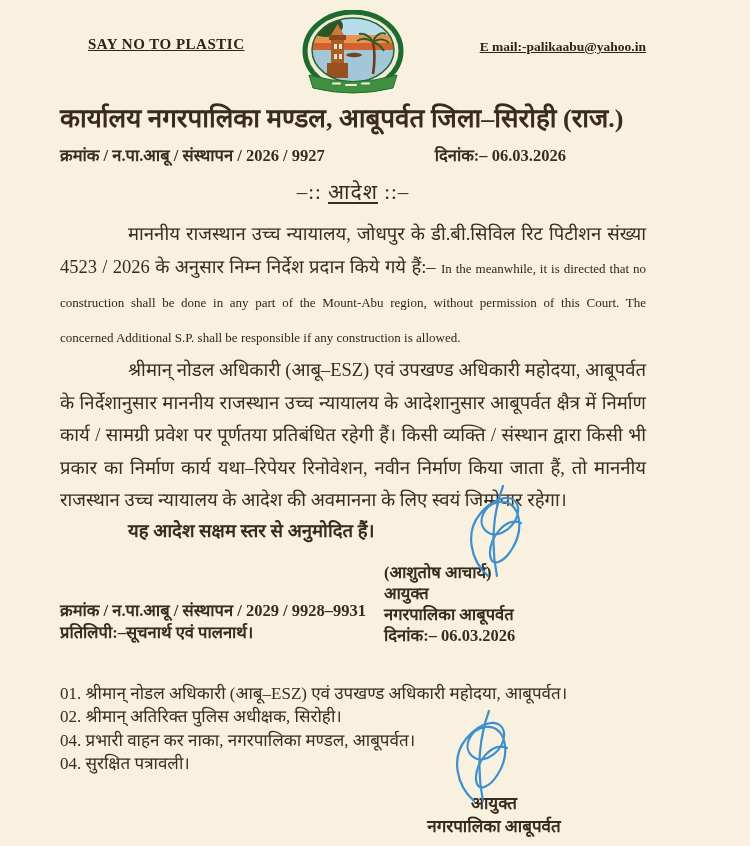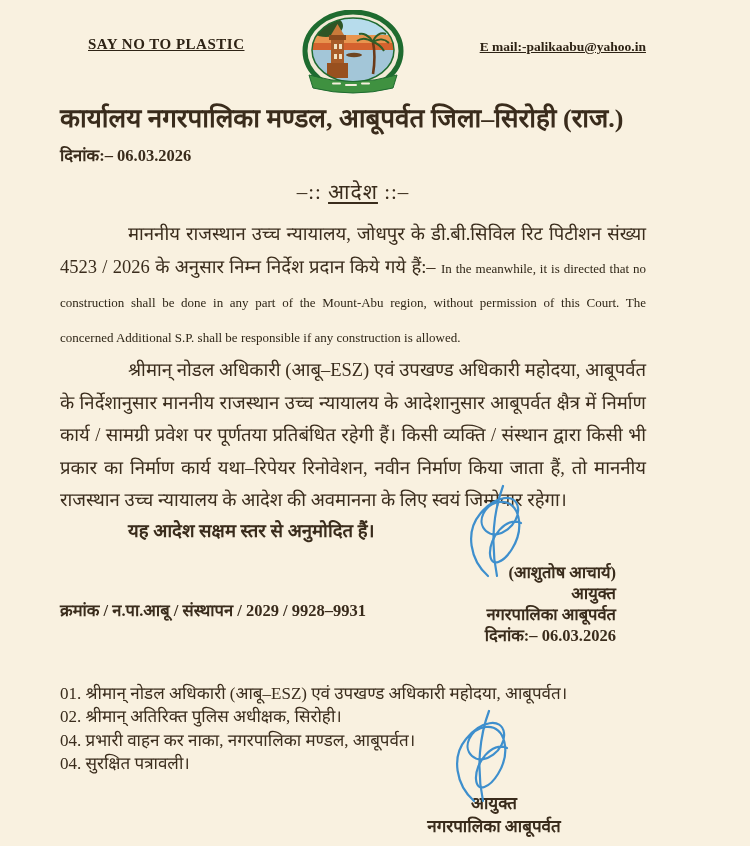--- a/index.html
+++ b/index.html
@@ -49,21 +49,21 @@
   }
   .para .eng {
     font-weight:normal; font-size:13px; color:#2f2617;
     font-family:"Liberation Serif","DejaVu Serif",serif;
   }
   .approval { font-size:18.5px; font-weight:bold; text-indent:68px; margin-top:0; }
 
   
   .sig1-zone { position:relative; height:116px; }
   .sig-col {
-    position:absolute; right:30px; top:20px; width:232px; text-align:right;
+    position:absolute; right:30px; top:20px; width:232px; text-align:left;
     font-weight:bold; font-size:16.5px; line-height:21px;
   }
   .sig-scribble1 { position:absolute; left:66px; top:-82px; }
   .left-refs {
     position:absolute; left:0; top:58px;
     font-weight:bold; font-size:16.5px; line-height:22px;
   }
 
   
   .dist-list { margin-top:24px; font-size:17px; line-height:23.5px; }
@@ -121,20 +121,21 @@
           <rect x="59" y="72.5" width="9" height="2" rx="1"></rect>
         </g>
       </svg>
     </div>
 
     <div class="email">E mail:-palikaabu@yahoo.in</div>
   </div>
 
   <div class="office-title">कार्यालय नगरपालिका मण्डल, आबूपर्वत जिला–सिरोही (राज.)</div>
   <div class="ref-row">
+    <span>क्रमांक / न.पा.आबू / संस्थापन / 2026 / 9927</span>
     <span>दिनांक:– 06.03.2026</span>
   </div>
 
   <div class="order-heading"><span>–:: </span><span class="uword">आदेश</span><span> ::–</span></div>
 
   <div class="body-text">
     <p class="para"><span>माननीय राजस्थान उच्च न्यायालय, जोधपुर के डी.बी.सिविल रिट पिटीशन संख्या 4523 / 2026 के अनुसार निम्न निर्देश प्रदान किये गये हैं:– </span><span class="eng">In the meanwhile, it is directed that no construction shall be done in any part of the Mount-Abu region, without permission of this Court. The concerned Additional S.P. shall be responsible if any construction is allowed.</span></p>
     <p class="para">श्रीमान् नोडल अधिकारी (आबू–ESZ) एवं उपखण्ड अधिकारी महोदया, आबूपर्वत के निर्देशानुसार माननीय राजस्थान उच्च न्यायालय के आदेशानुसार आबूपर्वत क्षैत्र में निर्माण कार्य / सामग्री प्रवेश पर पूर्णतया प्रतिबंधित रहेगी हैं। किसी व्यक्ति / संस्थान द्वारा किसी भी प्रकार का निर्माण कार्य यथा–रिपेयर रिनोवेशन, नवीन निर्माण किया जाता हैं, तो माननीय राजस्थान उच्च न्यायालय के आदेश की अवमानना के लिए स्वयं जिम्मेवार रहेगा।</p>
     <p class="approval">यह आदेश सक्षम स्तर से अनुमोदित हैं।</p>
   </div>
@@ -145,20 +146,21 @@
         <path d="M38 96 C 20 80 15 52 30 34 C 44 16 66 12 68 28 C 70 44 48 62 36 51 C 26 42 34 24 50 22 C 70 20 75 48 62 69 C 54 82 41 89 40 74 C 39 58 56 36 71 43"></path>
         <path d="M53 6 C 44 30 40 62 47 96"></path>
       </svg>
       <div>(आशुतोष आचार्य)</div>
       <div>आयुक्त</div>
       <div>नगरपालिका आबूपर्वत</div>
       <div>दिनांक:– 06.03.2026</div>
     </div>
     <div class="left-refs">
       <div>क्रमांक / न.पा.आबू / संस्थापन / 2029 / 9928–9931</div>
+      <div>प्रतिलिपी:–सूचनार्थ एवं पालनार्थ।</div>
     </div>
   </div>
 
   <div class="dist-list">
     <div>01. श्रीमान् नोडल अधिकारी (आबू–ESZ) एवं उपखण्ड अधिकारी महोदया, आबूपर्वत।</div>
     <div>02. श्रीमान् अतिरिक्त पुलिस अधीक्षक, सिरोही।</div>
     <div>04. प्रभारी वाहन कर नाका, नगरपालिका मण्डल, आबूपर्वत।</div>
     <div>04. सुरक्षित पत्रावली।</div>
   </div>
 

